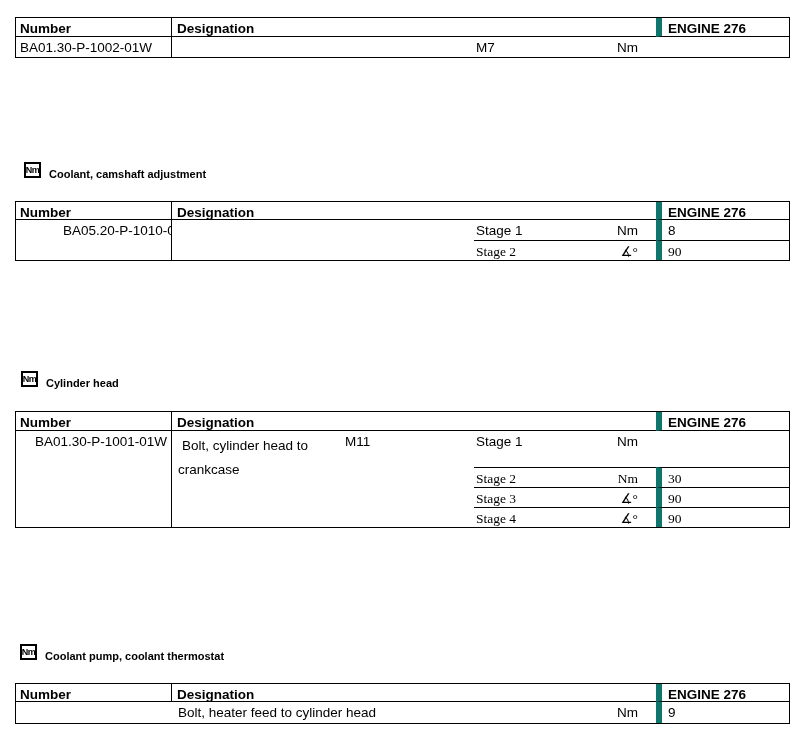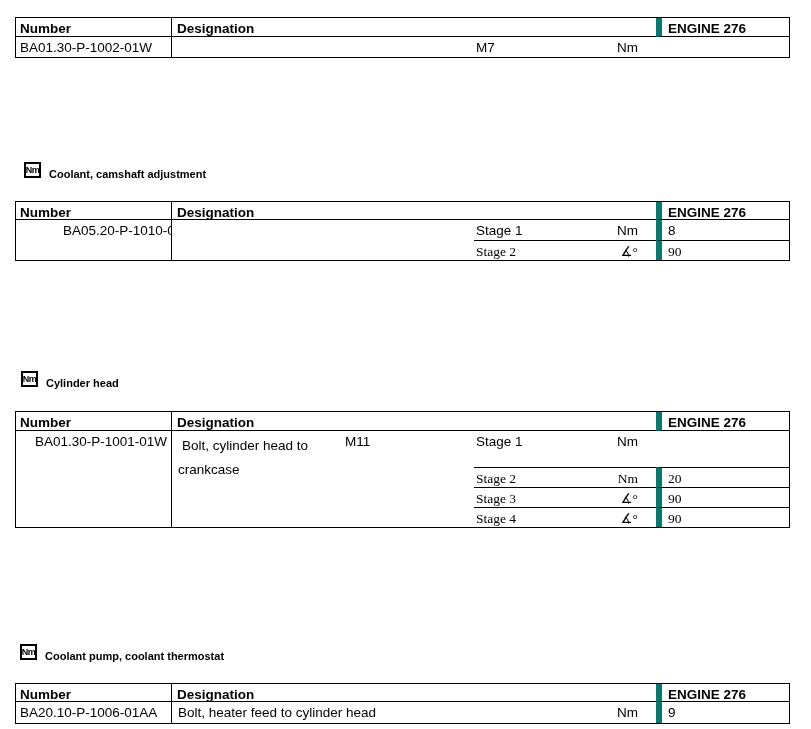--- a/index.html
+++ b/index.html
@@ -111,41 +111,40 @@
     <div class="cell col-desc" style="grid-row:2 / span 4;">
       <div class="desc-wrap">Bolt, cylinder head to crankcase</div>
       <span class="size-abs">M11</span>
     </div>
 
     <div class="cell col-stage" style="grid-row:2;">Stage 1</div>
     <div class="cell col-unit" style="grid-row:2;">Nm</div>
 
     <div class="cell col-stage rline" style="grid-row:3;">Stage 2</div>
     <div class="cell col-unit rline" style="grid-row:3;">Nm</div>
-    <div class="cell col-eng rline" style="grid-row:3;">20</div>
+    <div class="cell col-eng rline" style="grid-row:3;">30</div>
 
     <div class="cell col-stage rline" style="grid-row:4;">Stage 3</div>
     <div class="cell col-unit rline" style="grid-row:4;">∡°</div>
     <div class="cell col-eng rline" style="grid-row:4;">90</div>
 
     <div class="cell col-stage rline" style="grid-row:5;">Stage 4</div>
     <div class="cell col-unit rline" style="grid-row:5;">∡°</div>
     <div class="cell col-eng rline" style="grid-row:5;">90</div>
   </div>
 
   <div class="section-caption" style="left:20px; top:644px;">
     <span class="nm-icon">Nm</span>
     <span class="caption-text">Coolant pump, coolant thermostat</span>
   </div>
 
   <div class="spec-table" style="top:683px; grid-template-rows:18px 21px;">
     <div class="cell hdr col-num">Number</div>
     <div class="cell hdr col-desig-span">Designation</div>
     <div class="cell hdr col-eng">ENGINE 276</div>
 
-    <div class="cell col-num" style="grid-row:2;">BA20.10-P-1006-01AA</div>
     <div class="cell col-desc" style="grid-row:2;">Bolt, heater feed to cylinder head</div>
     <div class="cell col-stage" style="grid-row:2;"></div>
     <div class="cell col-unit" style="grid-row:2;">Nm</div>
     <div class="cell col-eng" style="grid-row:2;">9</div>
   </div>
 
 </div>
 
 </body></html>

